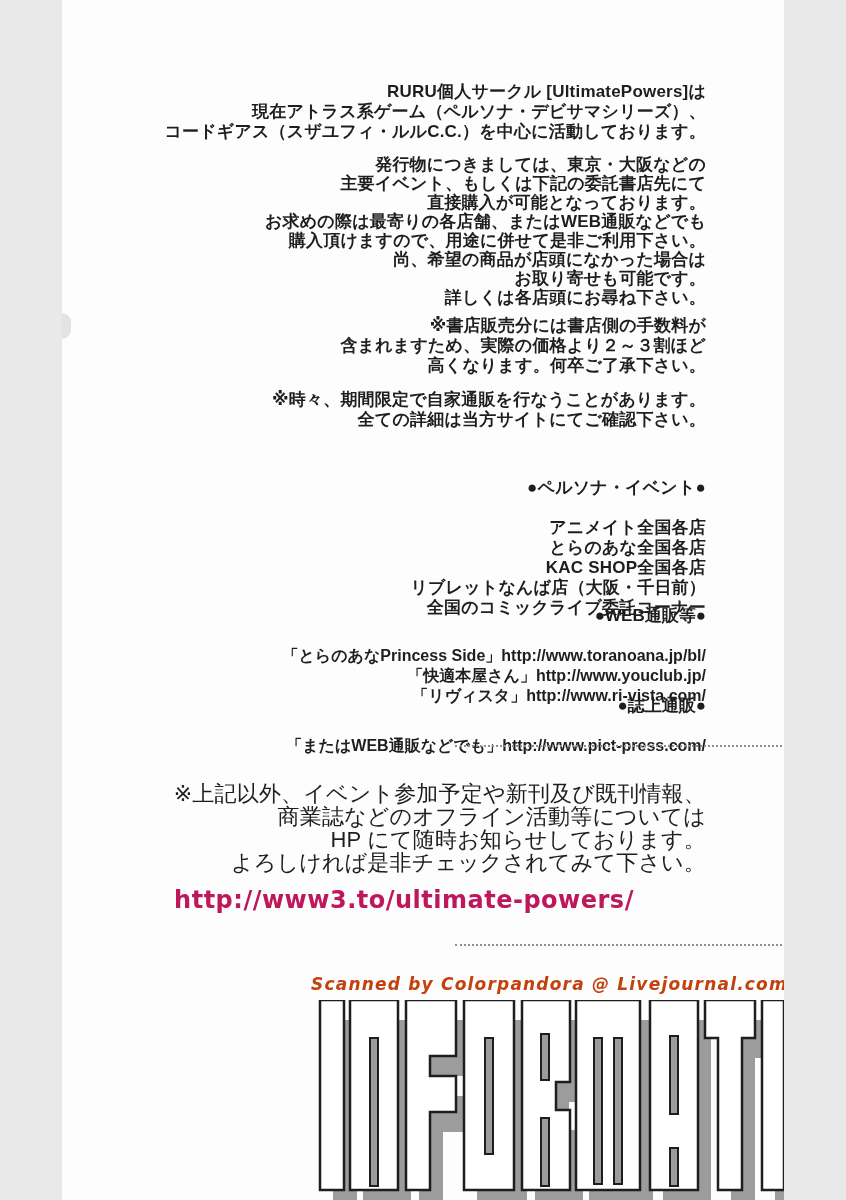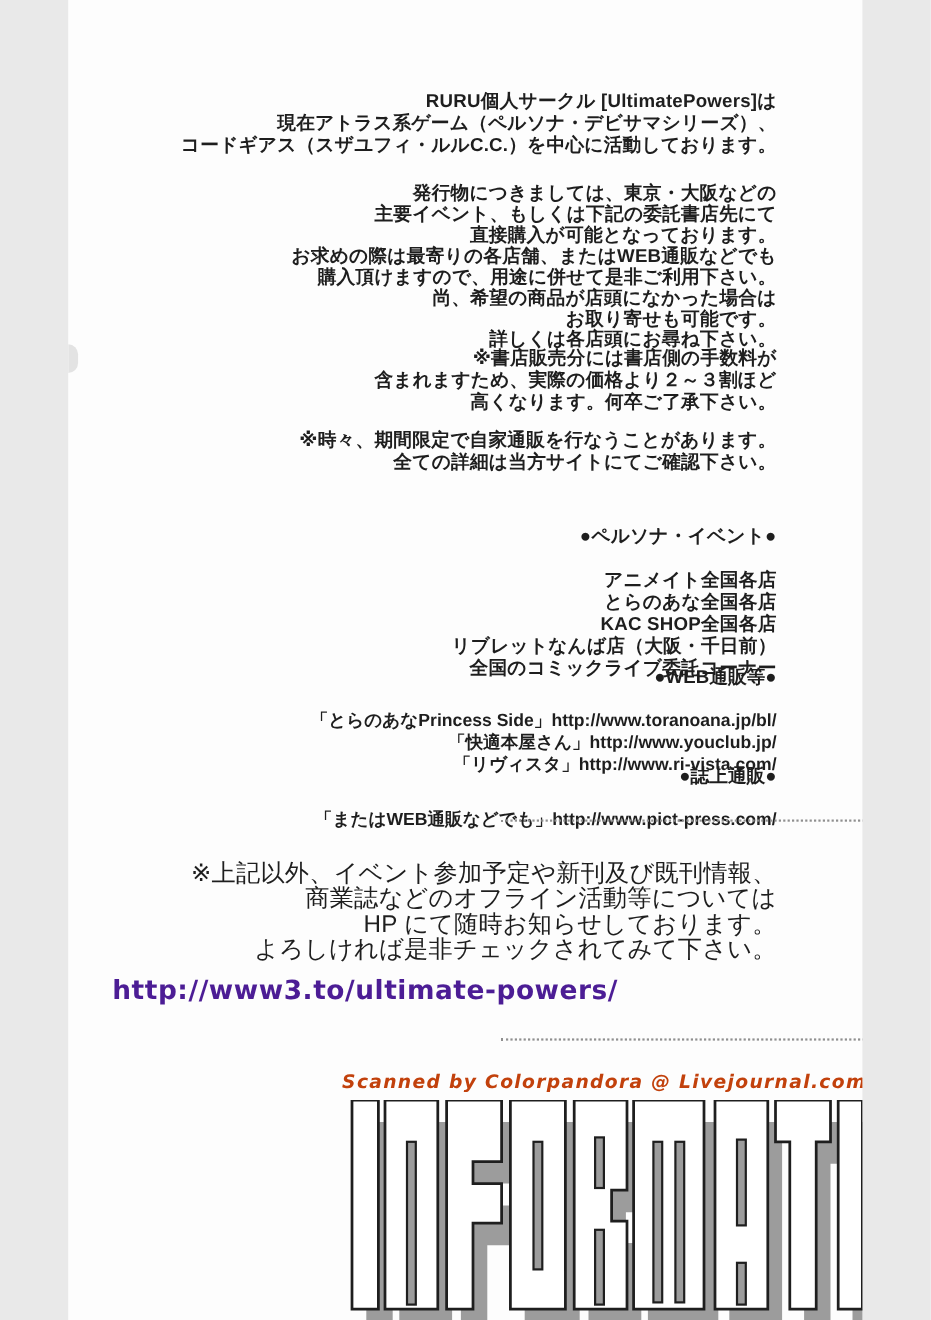--- a/index.html
+++ b/index.html
@@ -27,26 +27,26 @@
   .hdr{display:block;}
   .dotted{
     position:absolute;
     left:393px;width:375px;height:0;
     border-bottom:2px dotted #8f8f8f;
   }
   .offline{font-size:22px;line-height:23px;font-weight:400;text-align:right;}
   .site-url{
     position:absolute;
     left:40px;right:78px;
-    text-align:left;
+    text-align:center;
     font-family:"DejaVu Sans","Liberation Sans",sans-serif;
     font-weight:bold;
     font-size:24px;
     letter-spacing:0.5px;
-    color:#4c1d95;
+    color:#be185d;
   }
   .credit{
     position:absolute;
     left:249px;top:974px;
     font-family:"DejaVu Sans","Liberation Sans",sans-serif;
     font-style:italic;
     font-weight:600;
     font-size:17px;
     letter-spacing:1.2px;
     color:#c2410c;
@@ -71,21 +71,21 @@
 <body>
 
 <div class="page">
 
   <div class="edge-artifact"></div>
 
   <p class="blk" style="top:82px">RURU個人サークル [UltimatePowers]は
 現在アトラス系ゲーム（ペルソナ・デビサマシリーズ）、
 コードギアス（スザユフィ・ルルC.C.）を中心に活動しております。</p>
 
-  <p class="blk" style="top:166px;line-height:19px">発行物につきましては、東京・大阪などの
+  <p class="blk" style="top:155px;line-height:19px">発行物につきましては、東京・大阪などの
 主要イベント、もしくは下記の委託書店先にて
 直接購入が可能となっております。
 お求めの際は最寄りの各店舗、またはWEB通販などでも
 購入頂けますので、用途に併せて是非ご利用下さい。
 尚、希望の商品が店頭になかった場合は
 お取り寄せも可能です。
 詳しくは各店頭にお尋ね下さい。</p>
 
   <p class="blk" style="top:316px">※書店販売分には書店側の手数料が
 含まれますため、実際の価格より２～３割ほど

